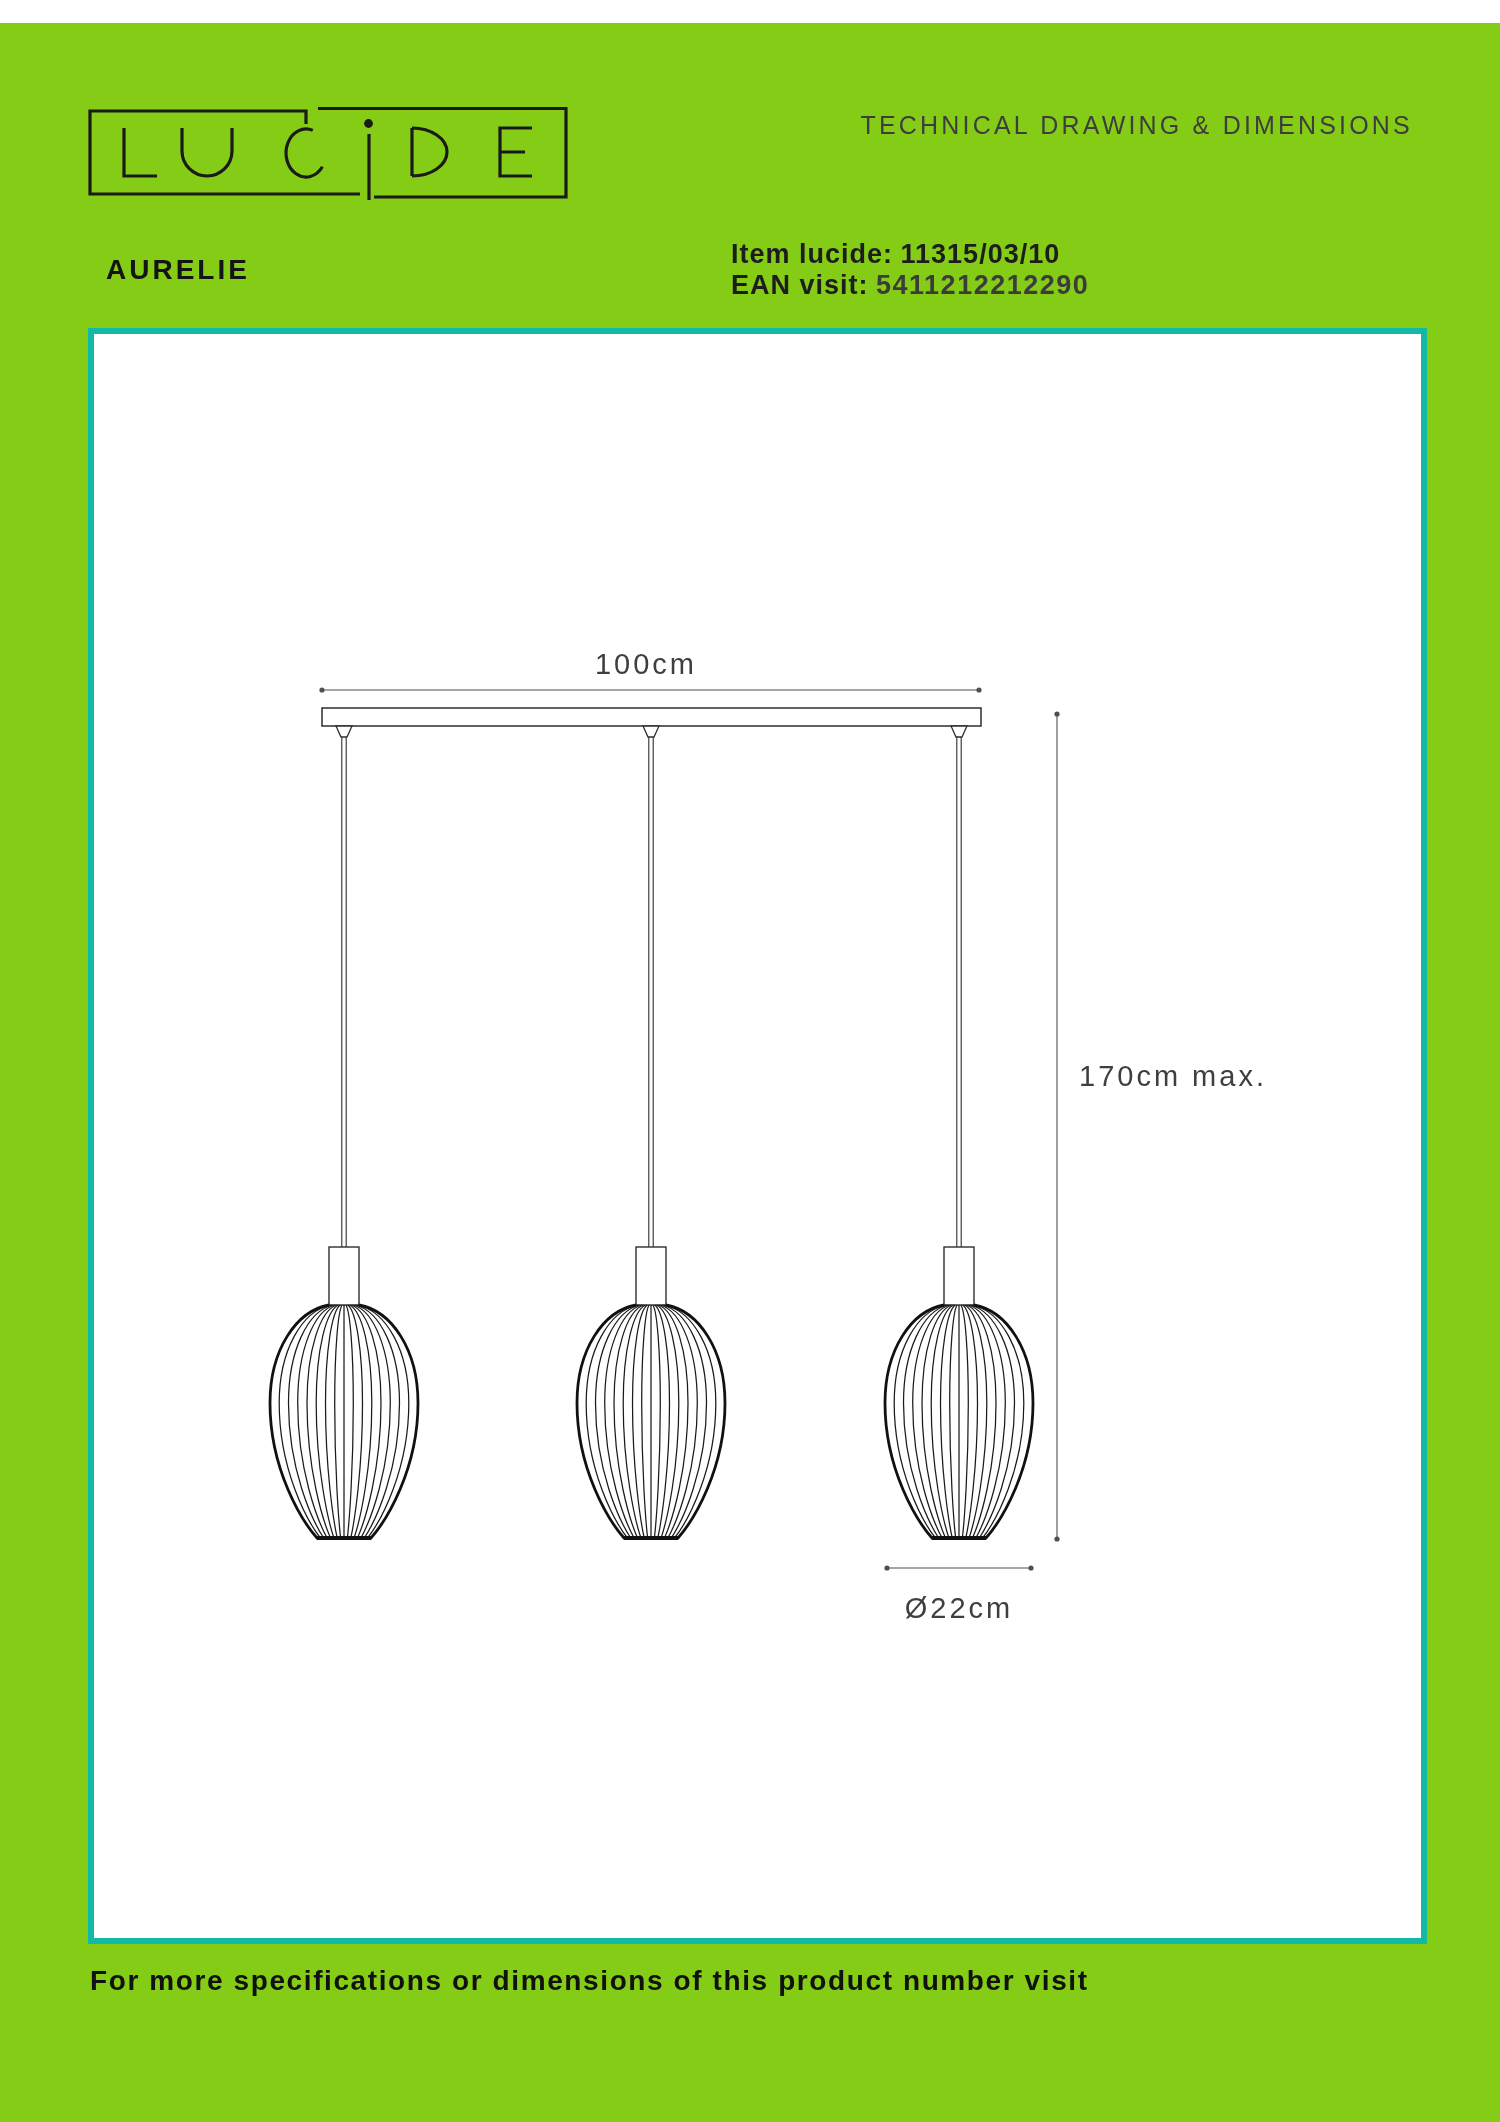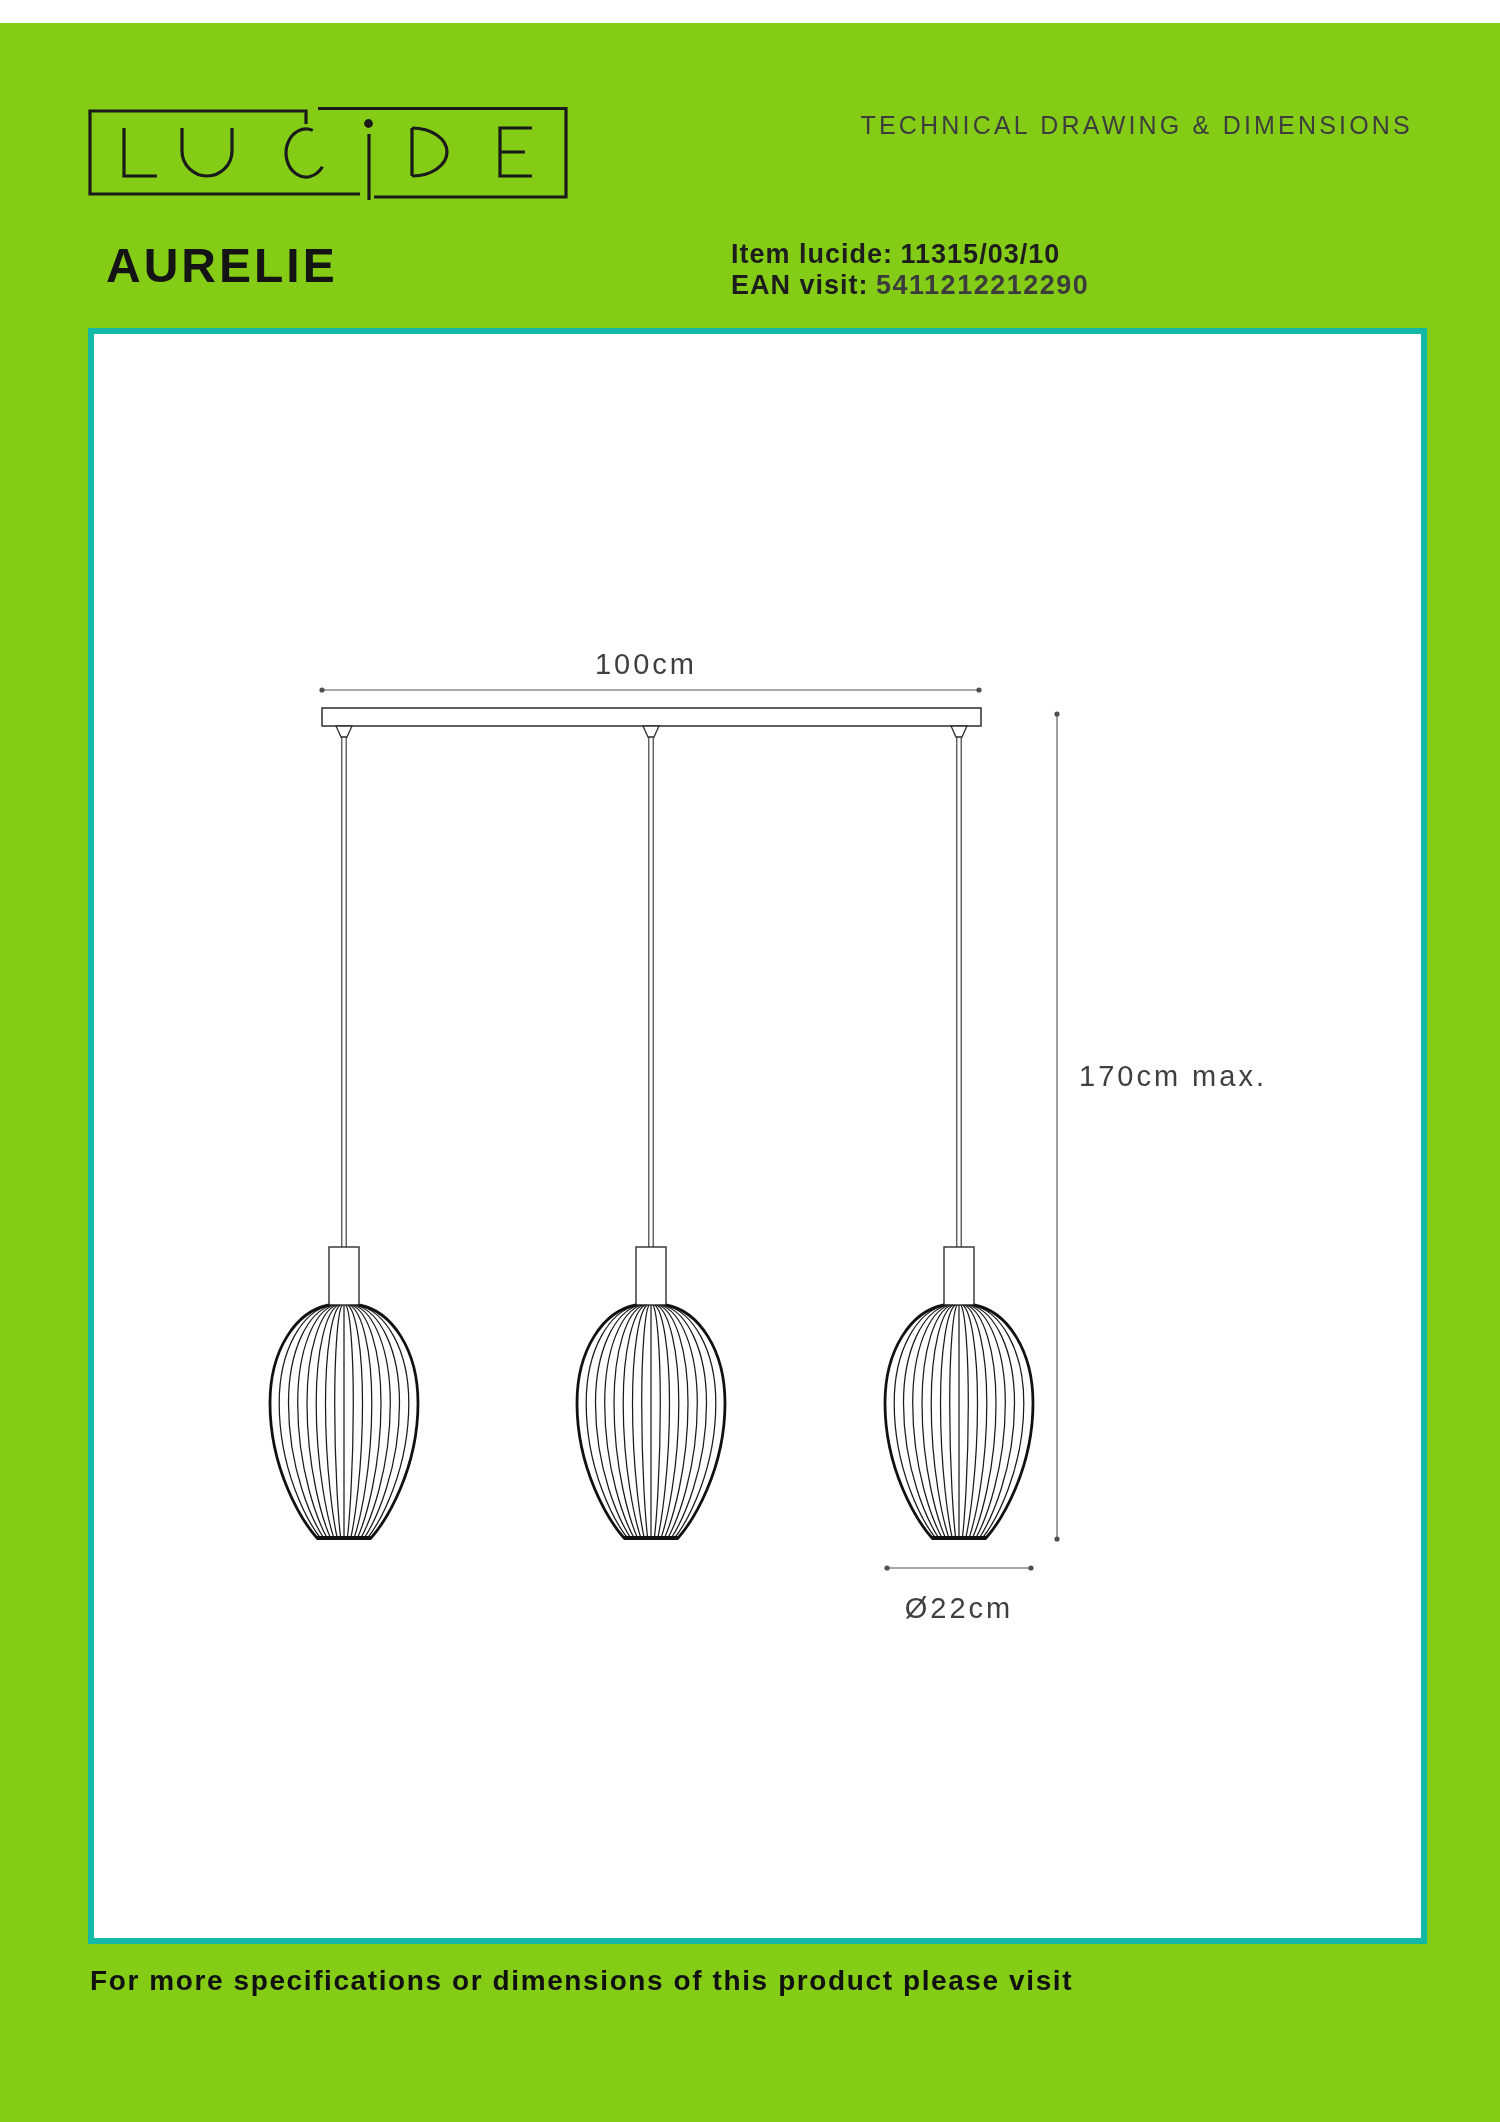--- a/index.html
+++ b/index.html
@@ -6,21 +6,21 @@
   .page{
     position:relative;width:1500px;height:2122px;background:#84cc16;
     font-family:"Liberation Sans", sans-serif;color:#161616;overflow:hidden;margin-top:23px;
   }
   .abs{position:absolute;}
   .doc-title{
     top:88px;right:87px;font-size:25px;letter-spacing:3.2px;color:#3d3d3d;
     font-weight:400;white-space:nowrap;
   }
   .product-name{
-    left:106px;top:215px;font-size:48px;font-weight:bold;letter-spacing:3px;color:#141414;
+    left:106px;top:231px;font-size:28px;font-weight:bold;letter-spacing:3px;color:#141414;
     white-space:nowrap;
   }
   .item-block{left:731px;top:216px;font-size:27px;line-height:31px;color:#1d1d1d;white-space:nowrap;}
   .item-block .b{font-weight:bold;letter-spacing:1px;}
   .item-block .light{font-weight:700;letter-spacing:1.5px;color:#3c3c3c;}
   .drawing-box{
     left:88px;top:305px;width:1327px;height:1604px;border:6px solid #14b8a6;background:#ffffff;
   }
   .footer{left:90px;top:1942px;white-space:nowrap;}
   .footer .note{font-size:28px;font-weight:bold;letter-spacing:1.6px;color:#111;}
@@ -121,16 +121,16 @@
       <text x="985" y="752" class="dim-label">170cm max.</text>
 
       <line x1="793" y1="1234" x2="937" y2="1234" stroke="#4f4f4f" stroke-width="1.1"></line>
       <circle cx="793" cy="1234" r="2.6" fill="#4f4f4f"></circle>
       <circle cx="937" cy="1234" r="2.6" fill="#4f4f4f"></circle>
       <text x="865" y="1284" text-anchor="middle" class="dim-label">Ø22cm</text>
     </svg>
   </div>
 
   <div class="abs footer">
-    <span class="note">For more specifications or dimensions of this product please visit</span>
+    <span class="note">For more specifications or dimensions of this product number visit</span>
   </div>
 
 </div>
 
 </body></html>

